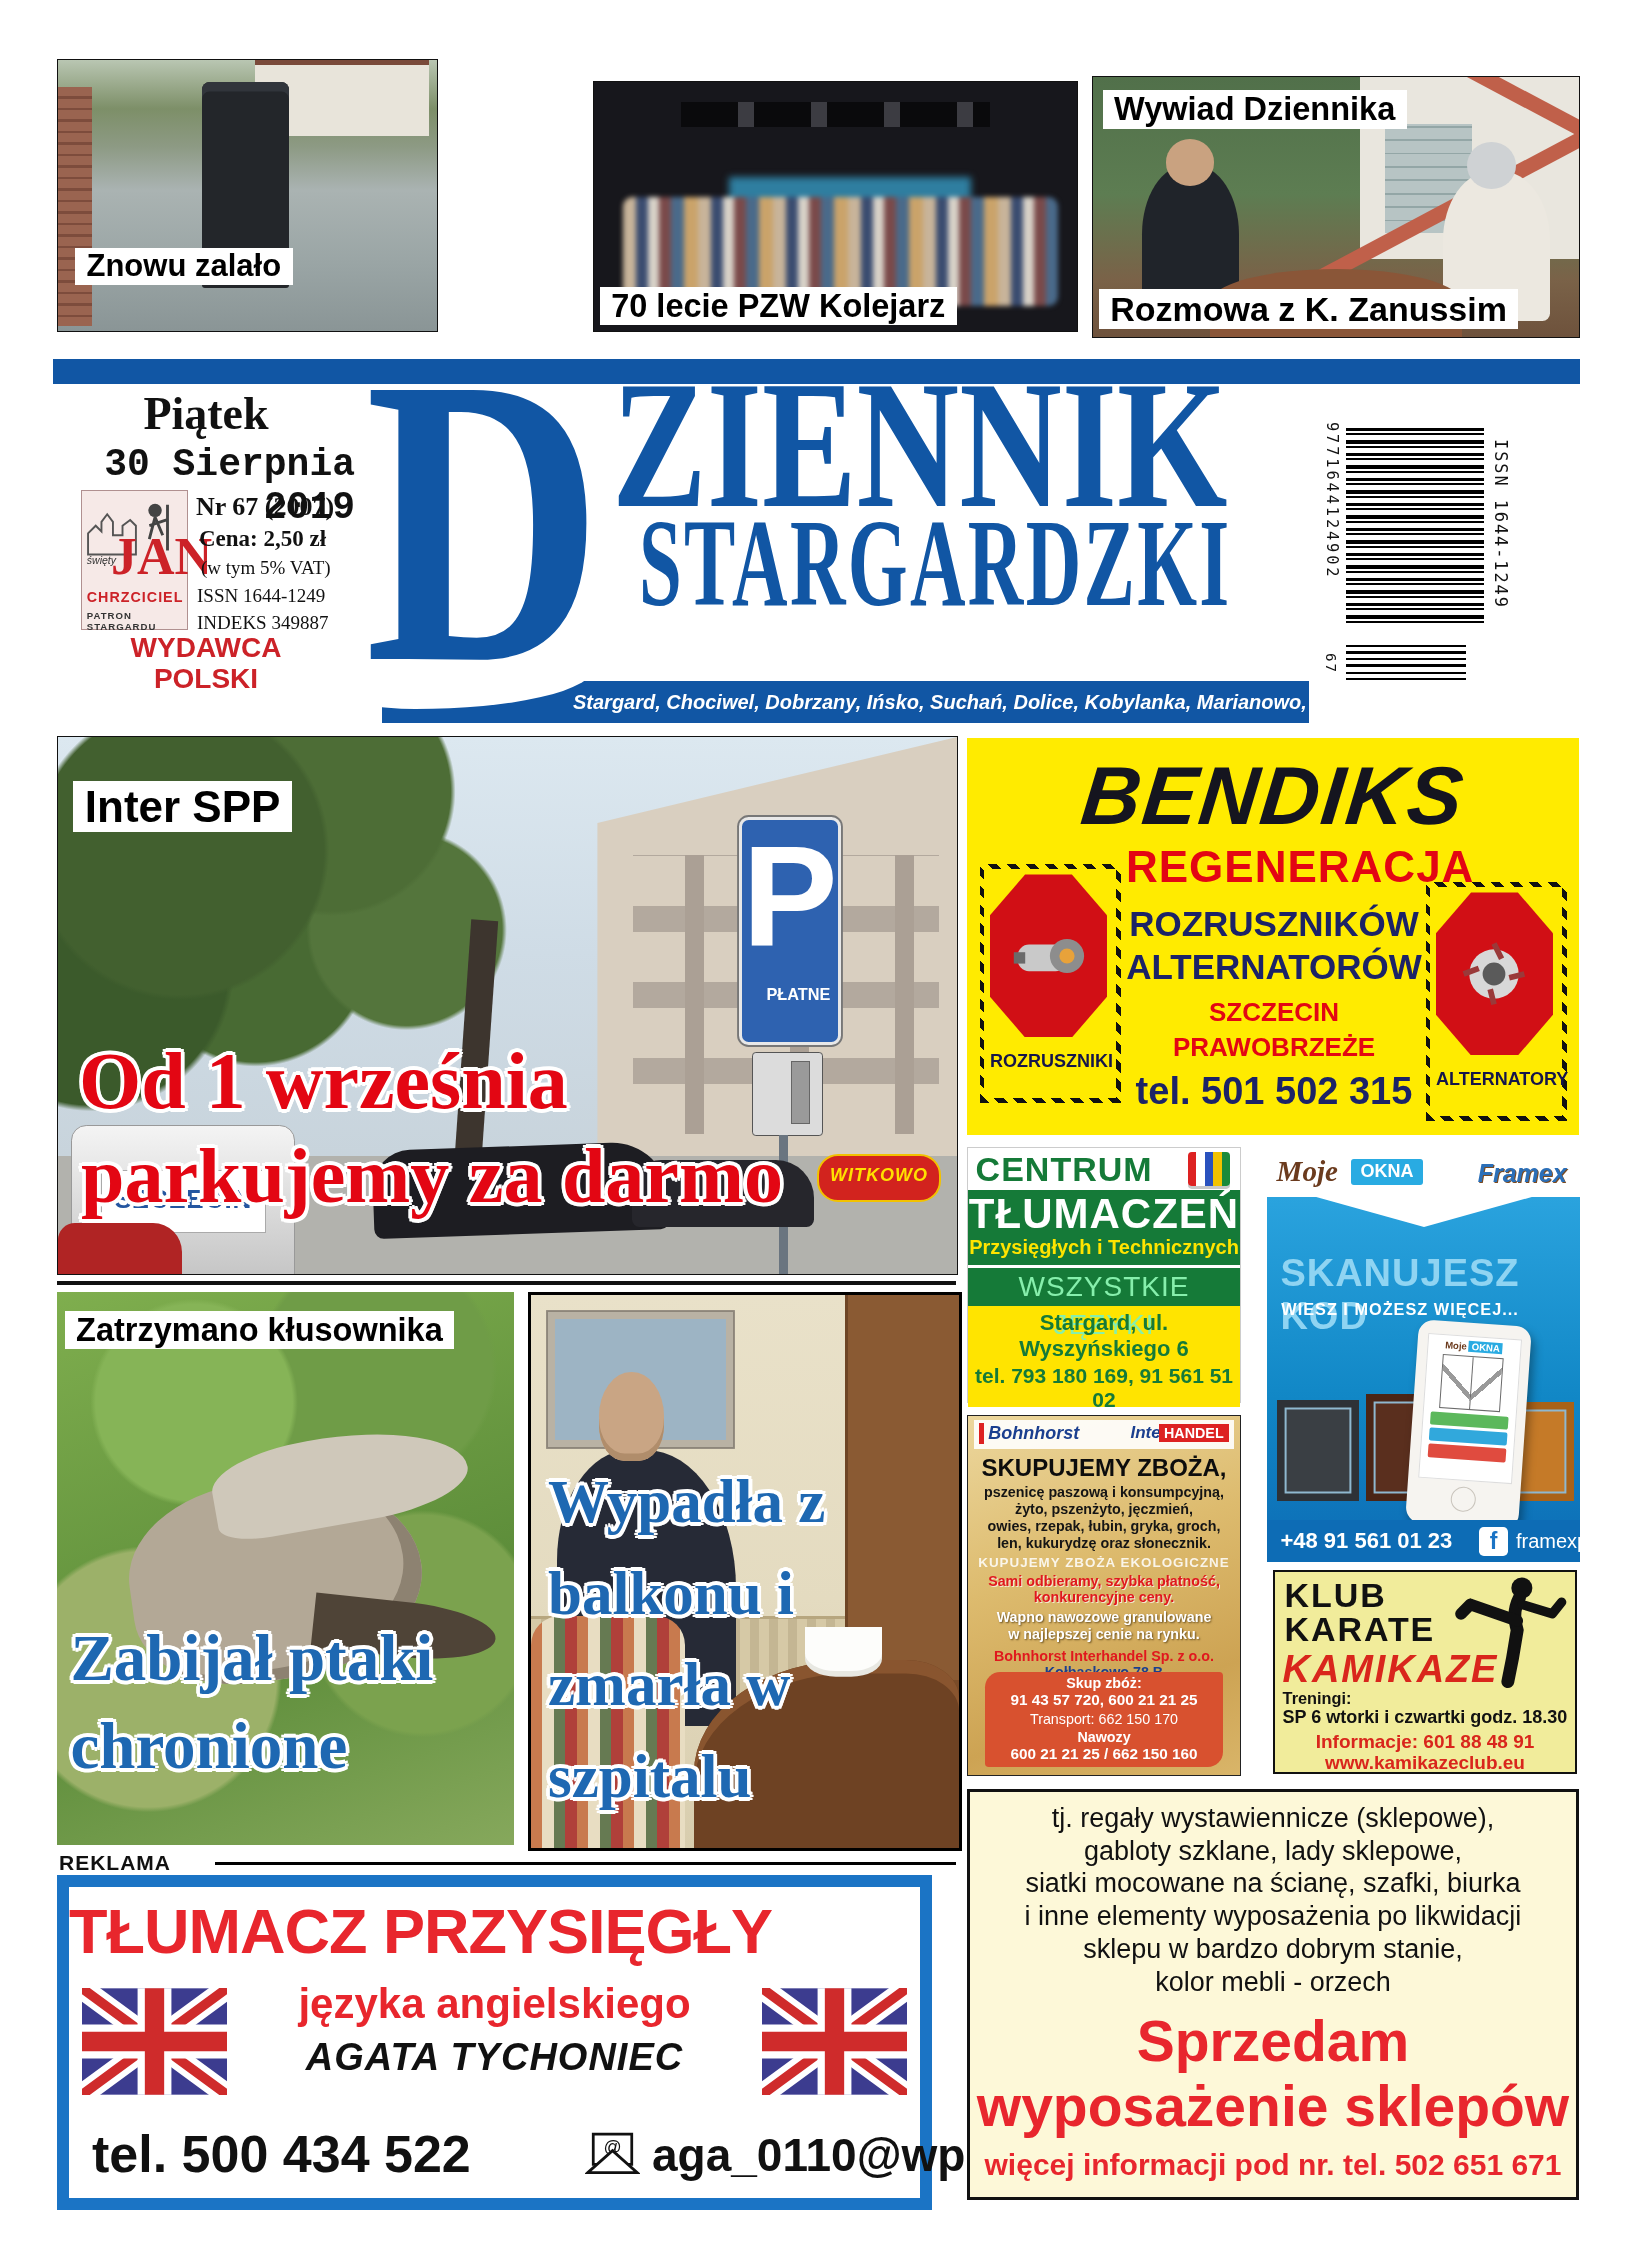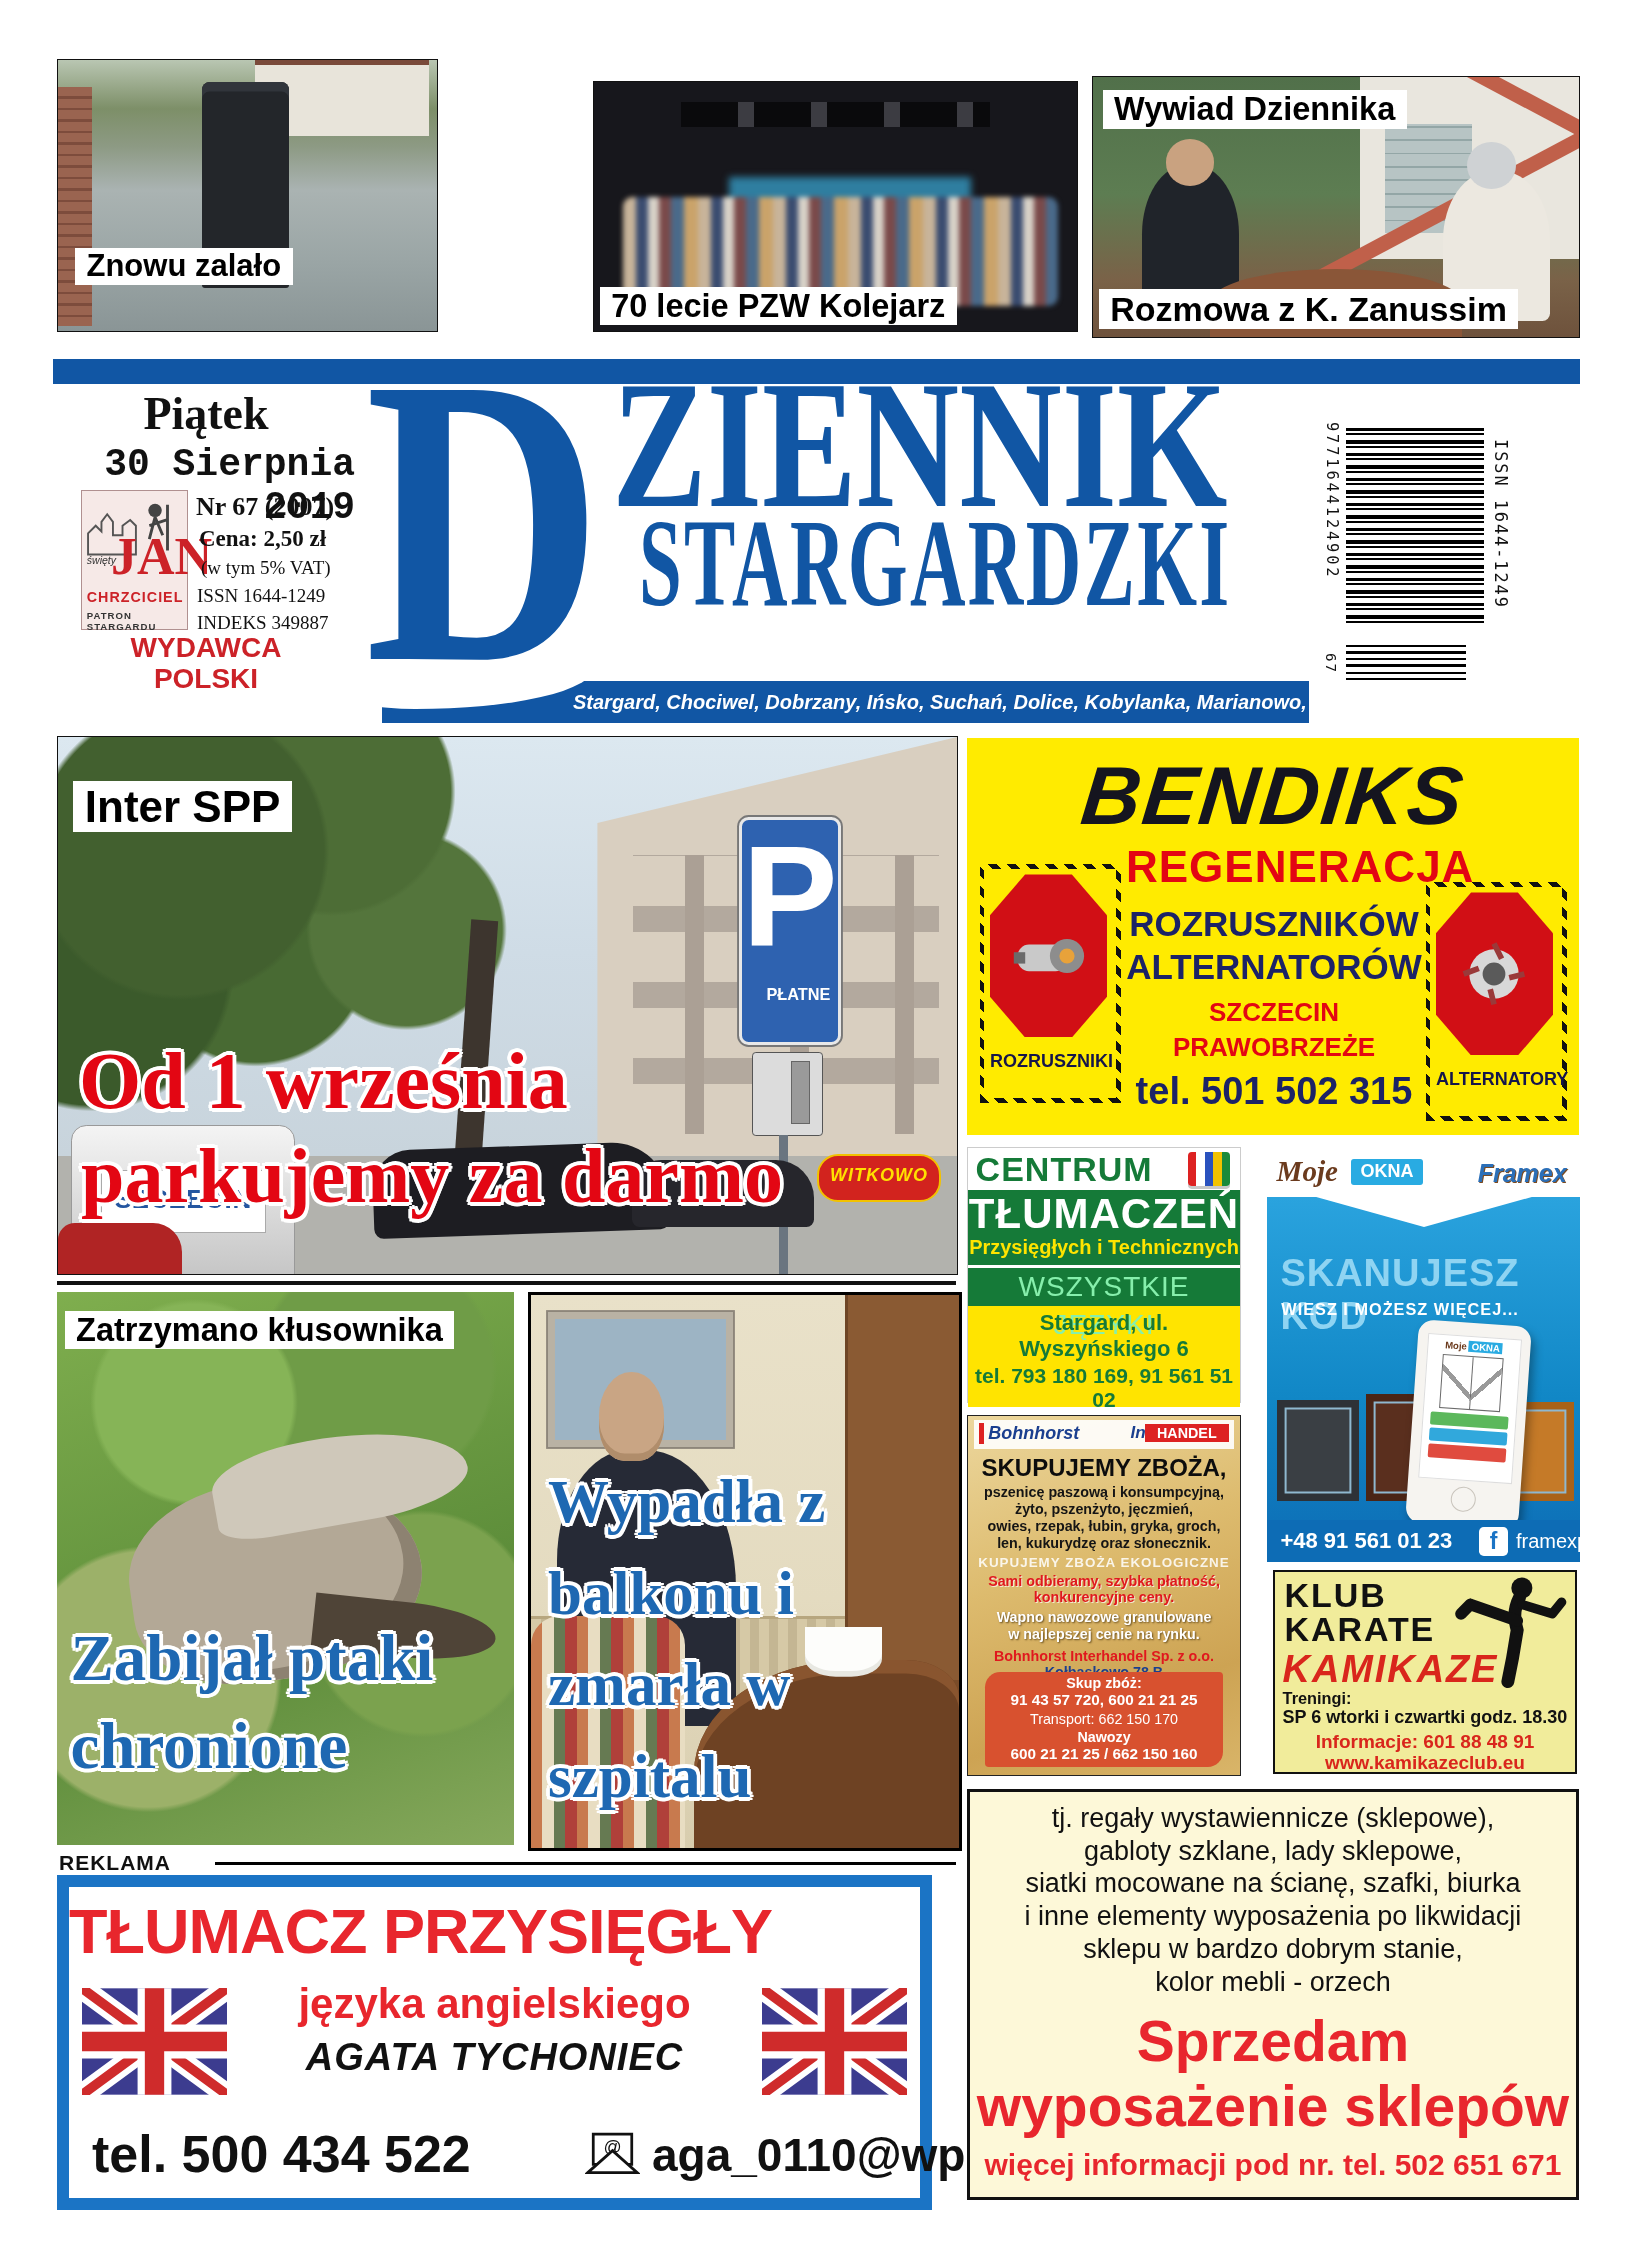--- a/index.html
+++ b/index.html
@@ -292,21 +292,21 @@
     </div>
   </div>
 
   <div class="abs" style="left:967px;top:1415px;width:274px;height:361px;border:1.9px solid #222;box-sizing:border-box;text-align:center;
               background:linear-gradient(160deg,#ecd79d 0%,#ddbb6e 40%,#cda353 75%,#d9b569 100%);">
     <div style="background:rgba(255,255,255,.9);height:29px;margin:3.8px 5.7px 0;position:relative;">
       <span style="position:absolute;left:5.7px;top:2.9px;font-size:18px;font-weight:bold;font-style:italic;color:#1b3f8f;border-left:5.7px solid #d22;padding-left:3.8px;">Bohnhorst</span>
       <span style="position:absolute;right:67px;top:2.9px;">
         <span style="font-size:17px;font-weight:bold;font-style:italic;color:#1b3f8f;">Inter</span>
       </span>
-      <span style="position:absolute;right:5.7px;top:3.8px;background:#d22;color:#fff;font-size:14.3px;font-weight:bold;padding:1px 12px;">HANDEL</span>
+      <span style="position:absolute;right:5.7px;top:3.8px;background:#d22;color:#fff;font-size:14.3px;font-weight:bold;padding:1px 5px;">HANDEL</span>
     </div>
     <div style="font-size:24px;font-weight:bold;color:#0d0d0d;margin-top:5.7px;">SKUPUJEMY ZBOŻA,</div>
     <div class="pre" style="font-size:14.3px;font-weight:bold;color:#151515;line-height:1.18;margin-top:1.9px;">pszenicę paszową i konsumpcyjną,
 żyto, pszenżyto, jęczmień,
 owies, rzepak, łubin, gryka, groch,
 len, kukurydzę oraz słonecznik.</div>
     <div style="font-size:13.4px;font-weight:bold;color:rgba(255,255,255,.85);letter-spacing:1px;margin-top:2.9px;">KUPUJEMY ZBOŻA EKOLOGICZNE</div>
     <div class="pre" style="font-size:14.3px;font-weight:bold;color:#e0181e;line-height:1.15;margin-top:2.9px;text-shadow:1px 1px 0 rgba(255,255,255,.7);">Sami odbieramy, szybka płatność,
 konkurencyjne ceny.</div>
     <div class="pre" style="font-size:14.3px;font-weight:bold;color:#fff;line-height:1.15;margin-top:3.8px;text-shadow:1px 1px 1.9px #6a5020;">Wapno nawozowe granulowane

